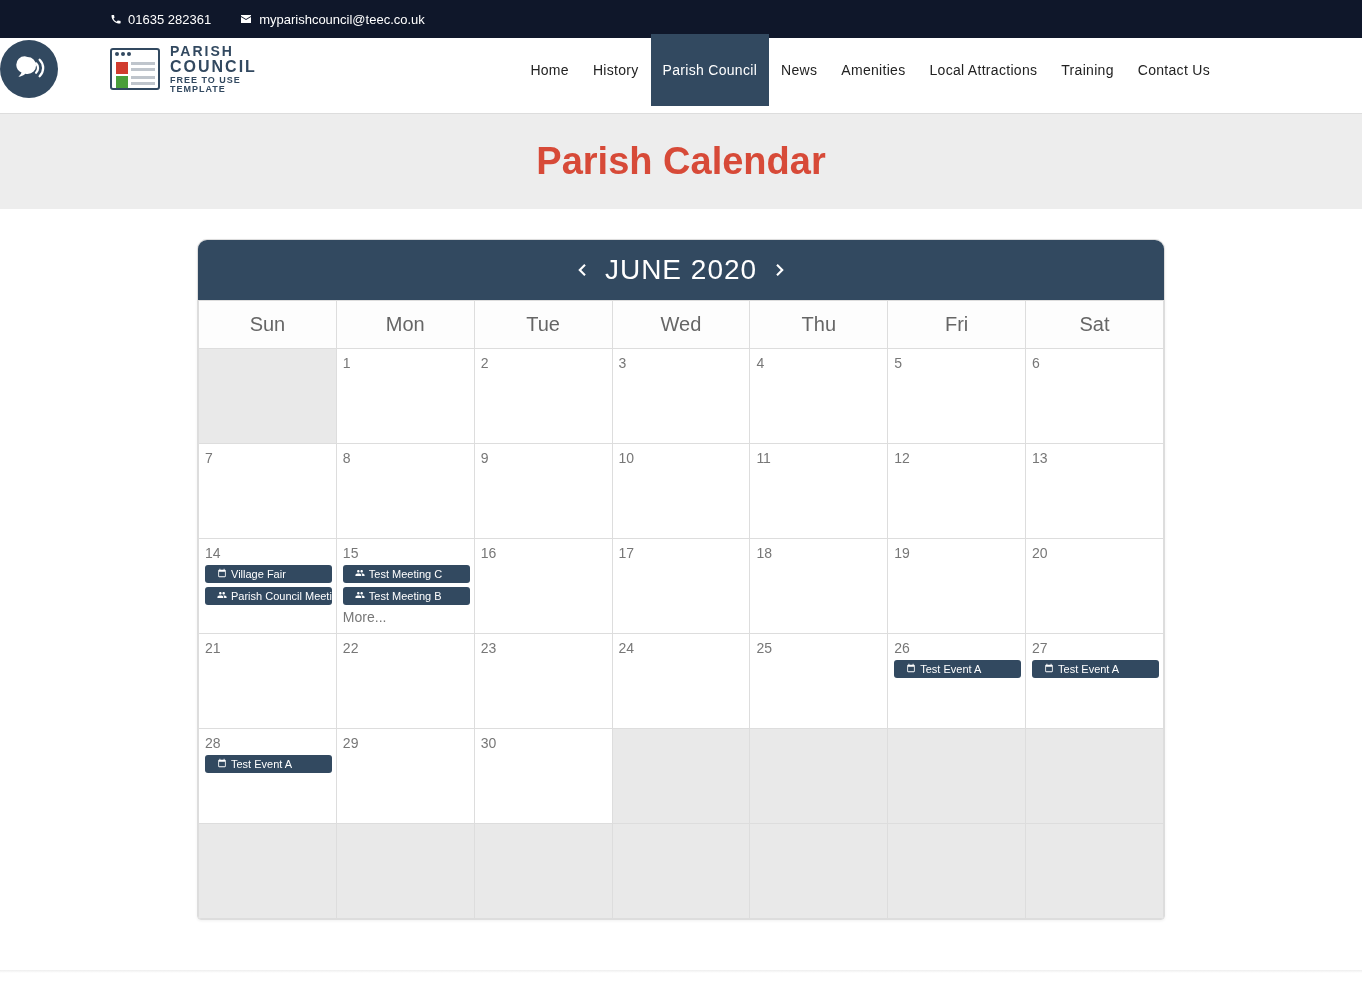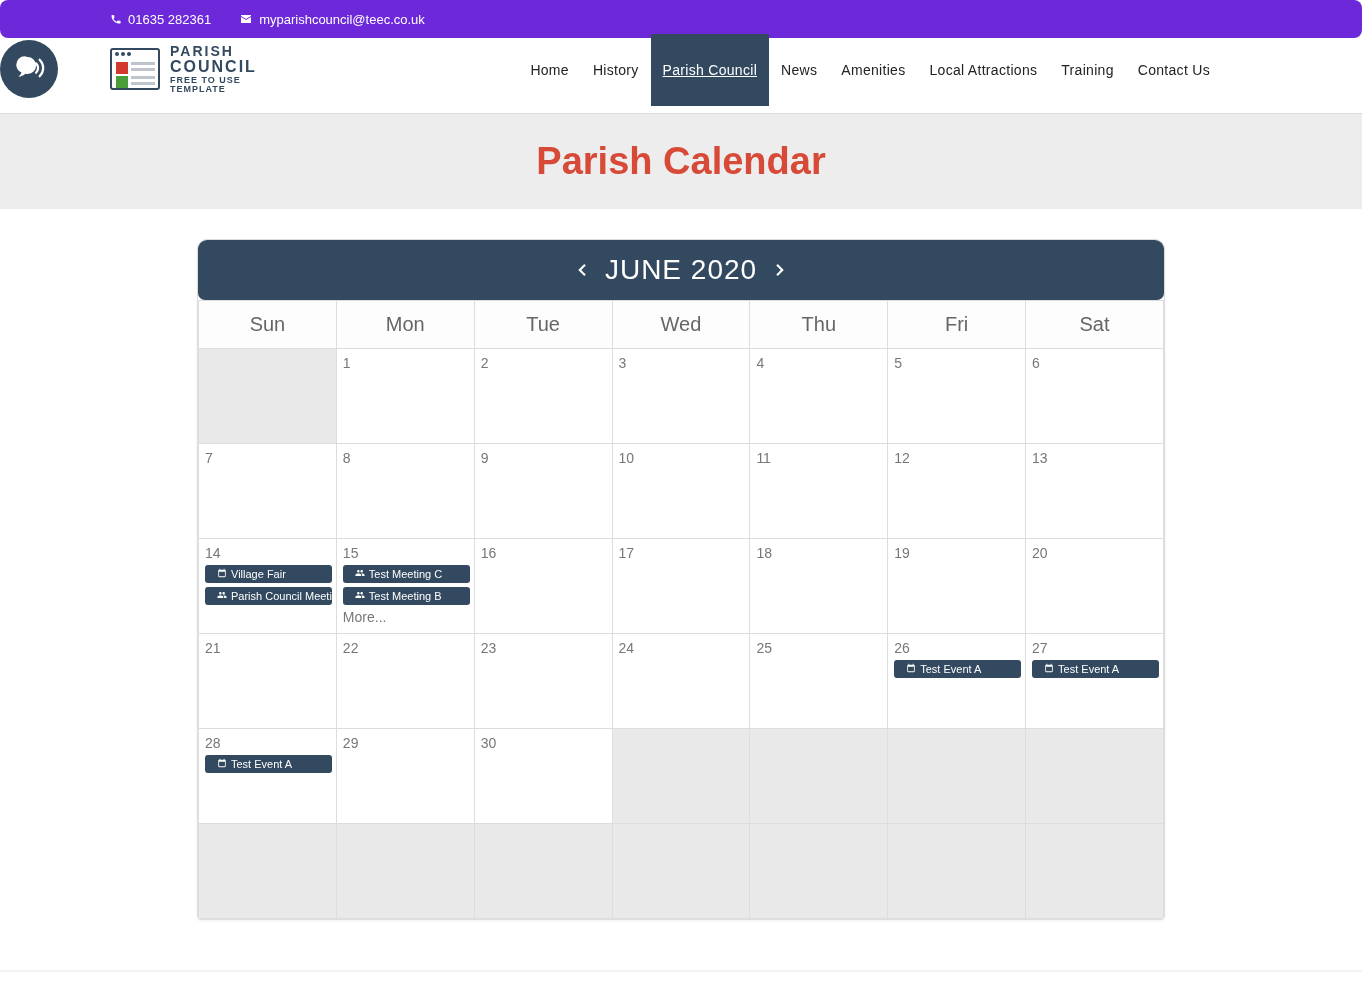--- a/index.html
+++ b/index.html
@@ -1,19 +1,19 @@
 <!DOCTYPE html>
 <html><head>
 <meta charset="utf-8">
 <style>
   * { box-sizing: border-box; margin: 0; padding: 0; }
   body { font-family: Arial, Helvetica, sans-serif; background: #fff; color: #333; width: 1362px; }
   .topbar {
-    background: #6d28d9; color: #fff; height: 38px;
-    padding-left: 110px; display: flex; align-items: center; font-size: 13px; border-radius: 8px;
+    background: #0f172a; color: #fff; height: 38px;
+    padding-left: 110px; display: flex; align-items: center; font-size: 13px;
   }
   .topbar .item { display: flex; align-items: center; margin-right: 28px; }
   .topbar .item svg { margin-right: 6px; }
   .navbar {
     background: #fff; border-bottom: 1px solid #ddd; height: 76px;
     display: flex; align-items: center; justify-content: space-between;
     padding: 0 140px 12px 110px;
   }
   .logo { display: flex; align-items: center; }
   .logo-box {
@@ -27,26 +27,26 @@
   .logo-box .sq.green { background:#4a9e3a; left:4px; top:26px;}
   .logo-box .line { position:absolute; height:3px; background:#bfc5cc; left:19px; right:3px;}
   .logo-text { font-weight:700; color:#324960; line-height:1.05; letter-spacing:2px;}
   .logo-text .l1{font-size:14px;} .logo-text .l2{font-size:16px;}
   .logo-text .l3{font-size:9px; letter-spacing:1px;} .logo-text .l4{font-size:9px; letter-spacing:1px;}
   .navlinks { display:flex; align-items:center; }
   .navlinks a {
     padding: 28px 12px; font-size:14px; color:#222; text-decoration:none;
     letter-spacing:0.3px;
   }
-  .navlinks a.active { background:#324960; color:#fff;text-decoration:underline; }
+  .navlinks a.active { background:#324960; color:#fff; }
   .hero { background:#ededed; padding: 26px 0; text-align:center;}
   .hero h1 { font-size:38px; font-weight:700; color:#d74a38;}
   .main { padding: 30px 0 50px; display:flex; justify-content:center; background:#fff;}
   .calwrap { width: 968px; border:1px solid #ddd; border-radius:10px 10px 4px 4px; overflow:hidden; box-shadow:0 1px 3px rgba(0,0,0,.06);}
-  .calhead { background:#324960; color:#fff; text-align:center; padding:14px 0; display:flex; justify-content:center; align-items:center; gap:14px;border-radius:7px;}
+  .calhead { background:#324960; color:#fff; text-align:center; padding:14px 0; display:flex; justify-content:center; align-items:center; gap:14px;}
   .calhead .ttl { font-size:28px; font-weight:400; letter-spacing:1px;}
   .calhead .chev { cursor:pointer; display:inline-flex;}
   table.cal { width:100%; border-collapse:collapse; table-layout:fixed;}
   table.cal th { font-weight:400; font-size:20px; color:#666; padding:12px 14px; border:1px solid #ddd; background:#fdfdfd;}
   table.cal td { height:95px; border:1px solid #ddd; vertical-align:top; padding:6px 4px 4px 6px; font-size:14px; color:#777; background:#fff;}
   table.cal td.pad { background:#e9e9e9;}
   .daynum { display:block; margin-bottom:4px;}
   .evt { background:#324960; color:#fff; font-size:11px; border-radius:3px; padding:3px 6px 3px 12px; margin-bottom:4px; display:flex; align-items:center; gap:4px; cursor:pointer; white-space:nowrap; overflow:hidden;}
   .more { font-size:14px; color:#777; cursor:pointer;}
   .accessibility-fab {

